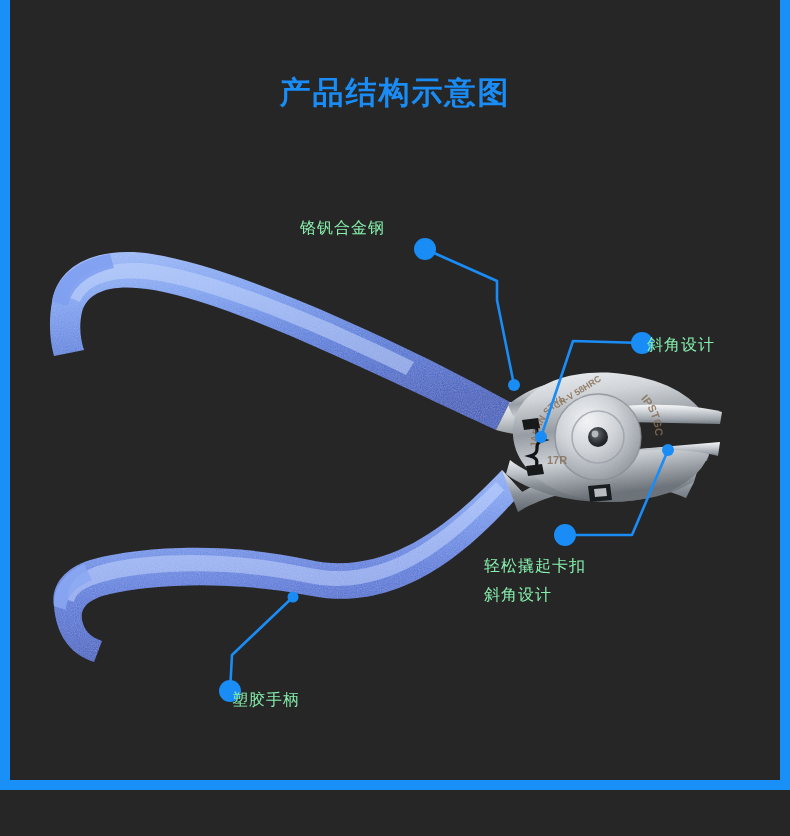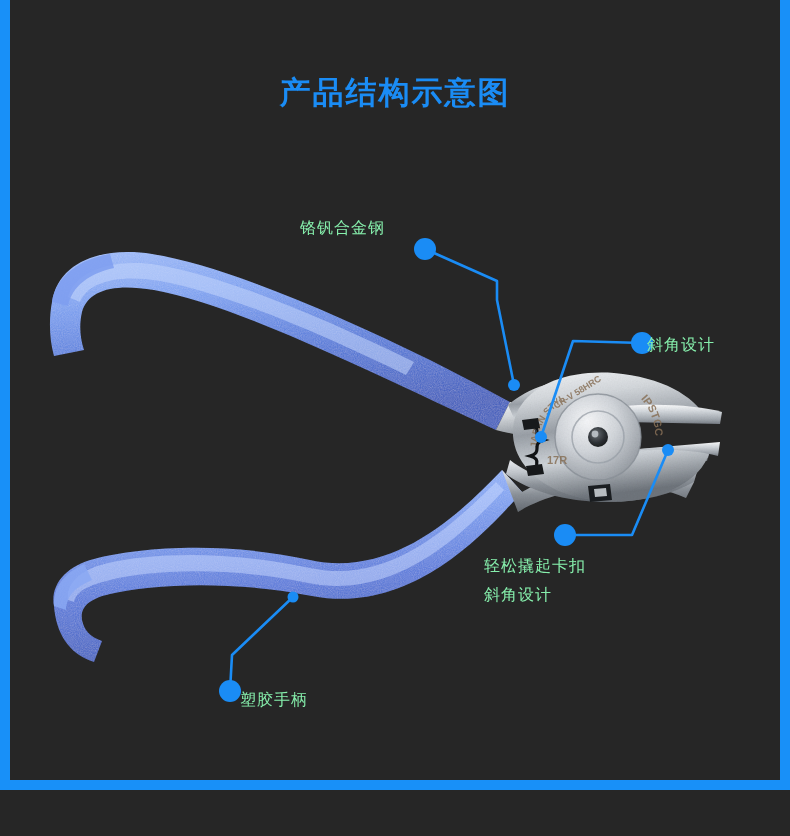--- a/index.html
+++ b/index.html
@@ -42,21 +42,21 @@
     position:absolute;
     color:#86efac;
     font-size:16px; font-weight:400;
     letter-spacing:1px;
     white-space:nowrap;
     line-height:29px;
   }
   #label-steel  { left:290px; top:213px; }
   #label-spring { left:637px; top:330px; }
   #label-bevel  { left:474px; top:551px; }
-  #label-grip   { left:222px; top:685px;margin-left:8px; }
+  #label-grip   { left:222px; top:685px; }
 
   
   #below{
     position:absolute; left:0; top:790px; width:790px; height:46px;
     background:#262626;
   }
 </style>
 </head>
 <body>
 

